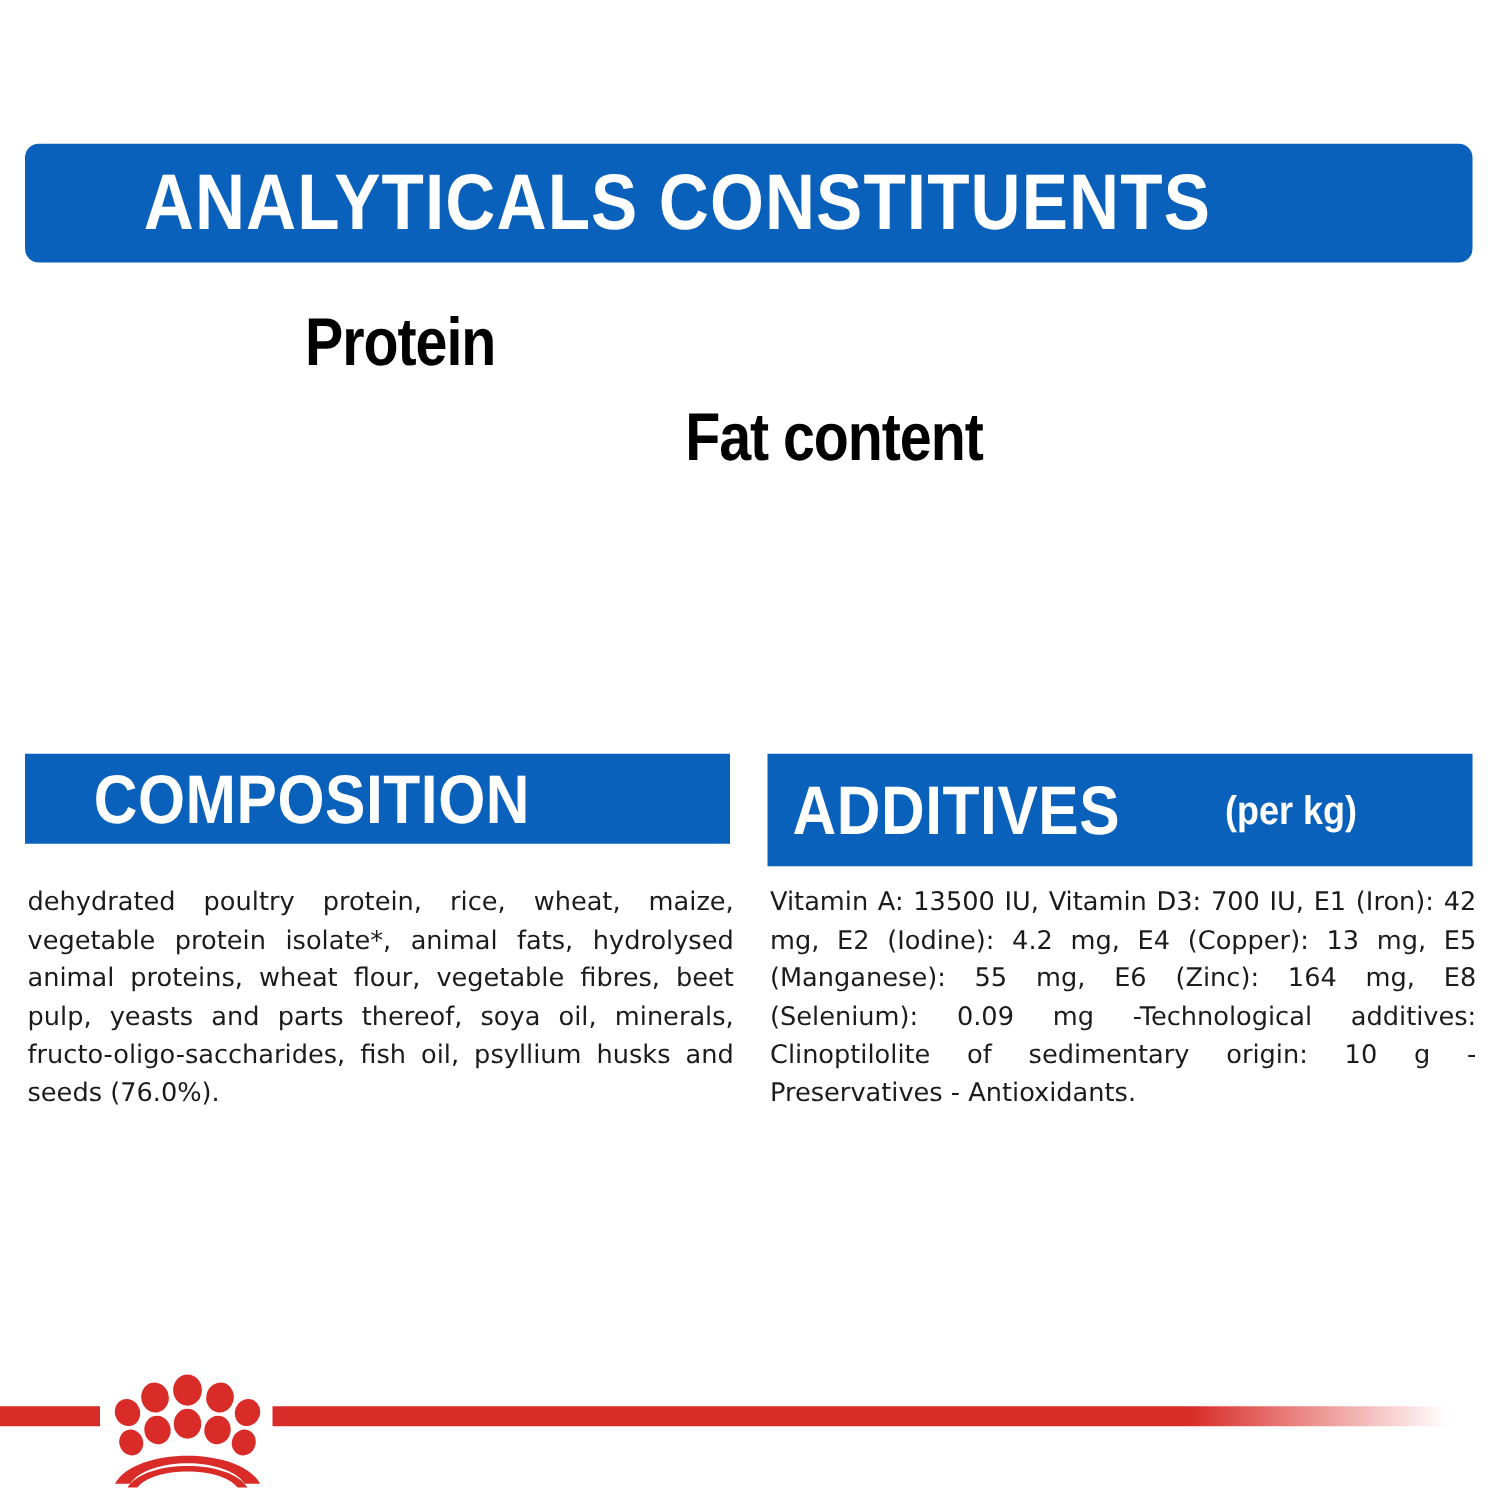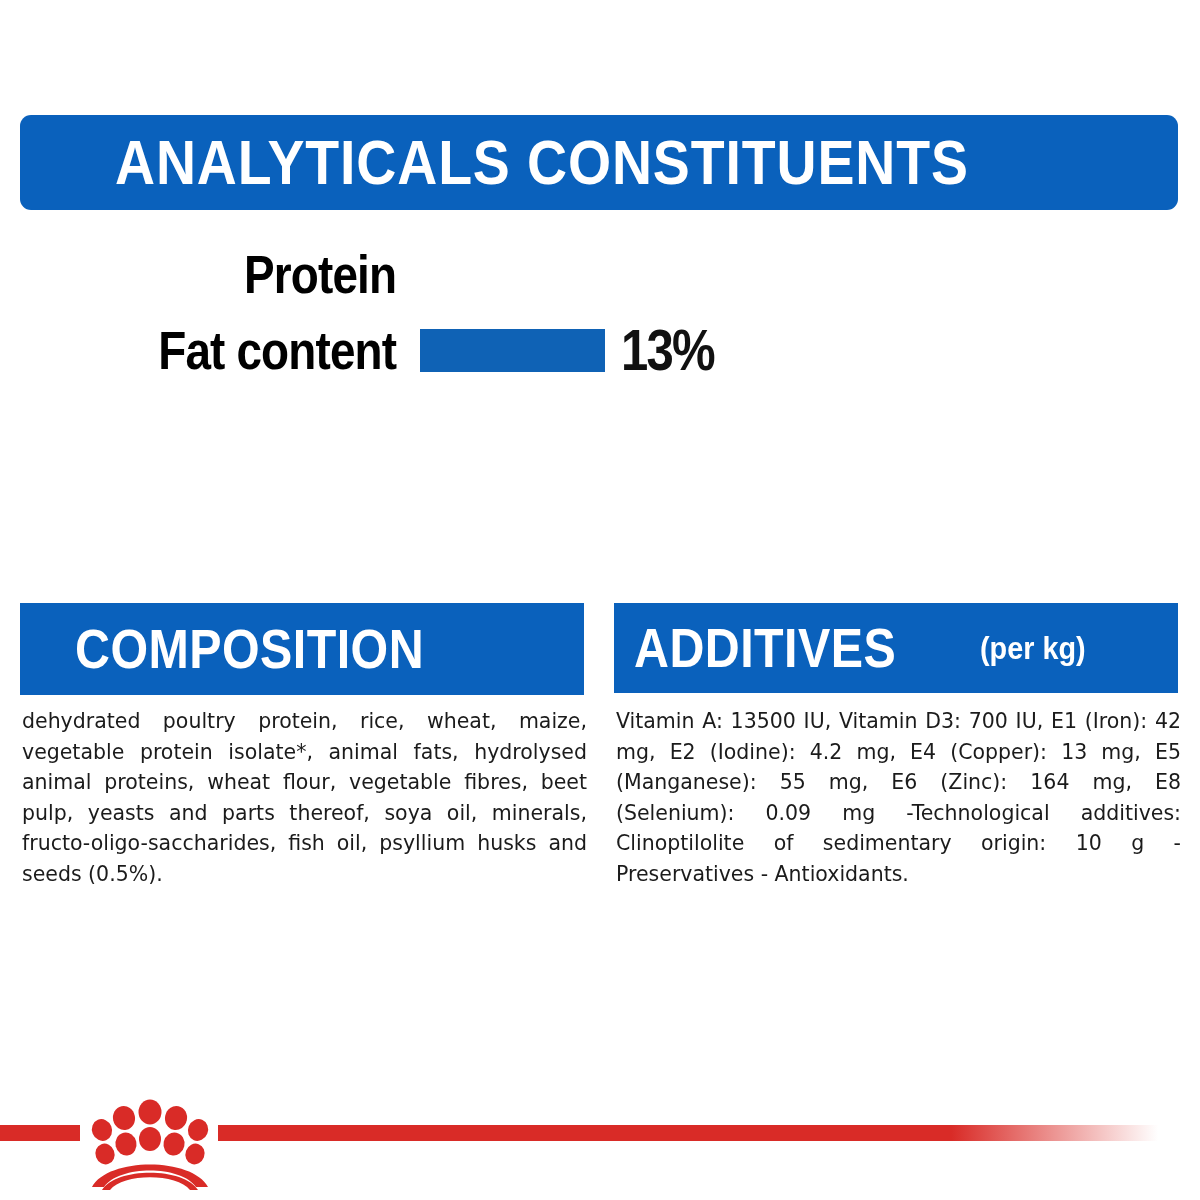--- a/index.html
+++ b/index.html
@@ -45,21 +45,21 @@
   }
   #analyticals-header .hdr-title {
     font-size: 63px;
     letter-spacing: 1px;
   }
 
   #composition-header {
     left: 20px;
     top: 603px;
     width: 564px;
-    height: 92px;
+    height: 72px;
     padding-left: 55px;
   }
   #composition-header .hdr-title {
     font-size: 55px;
     letter-spacing: 0.5px;
   }
 
   #additives-header {
     left: 614px;
     top: 603px;
@@ -191,34 +191,30 @@
 </div>
 
 <div id="chart">
 
   <div class="chart-row" style="top:0px;">
     <span class="row-label">Protein</span>
   </div>
 
   <div class="chart-row" style="top:76px;justify-content:center;">
     <span class="row-label">Fat content</span>
-    <span class="bar-wrap">
-      <span class="bar" style="width:185px;"></span>
-      <span class="bar-value">13%</span>
-    </span>
   </div>
 
 
 
 </div>
 
 <div class="hdr-bar" id="composition-header">
   <span class="hdr-title">COMPOSITION</span>
 </div>
-<div class="body-text" id="composition-text">dehydrated poultry protein, rice, wheat, maize, vegetable protein isolate*, animal fats, hydrolysed animal proteins, wheat flour, vegetable fibres, beet pulp, yeasts and parts thereof, soya oil, minerals, fructo-oligo-saccharides, fish oil, psyllium husks and seeds (0.5%).</div>
+<div class="body-text" id="composition-text">dehydrated poultry protein, rice, wheat, maize, vegetable protein isolate*, animal fats, hydrolysed animal proteins, wheat flour, vegetable fibres, beet pulp, yeasts and parts thereof, soya oil, minerals, fructo-oligo-saccharides, fish oil, psyllium husks and seeds (76.0%).</div>
 
 <div class="hdr-bar" id="additives-header">
   <span class="hdr-title">ADDITIVES</span>
   <span class="hdr-sub">(per kg)</span>
 </div>
 <div class="body-text" id="additives-text">Vitamin A: 13500 IU, Vitamin D3: 700 IU, E1 (Iron): 42 mg, E2 (Iodine): 4.2 mg, E4 (Copper): 13 mg, E5 (Manganese): 55 mg, E6 (Zinc): 164 mg, E8 (Selenium): 0.09 mg -Technological additives: Clinoptilolite of sedimentary origin: 10 g - Preservatives - Antioxidants.</div>
 
 <div id="footer">
   <div class="rule-left"></div>
   <div class="rule-right"></div>

